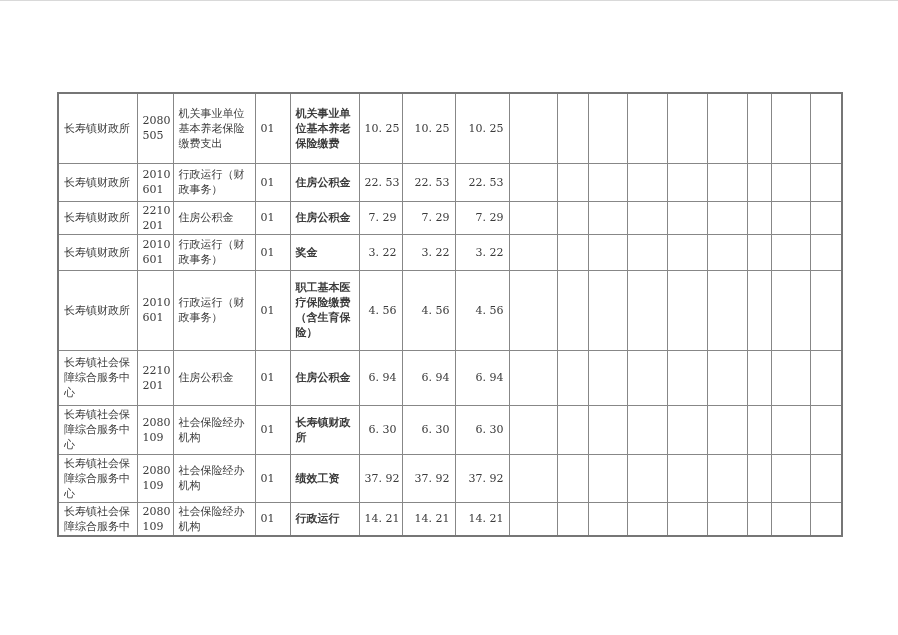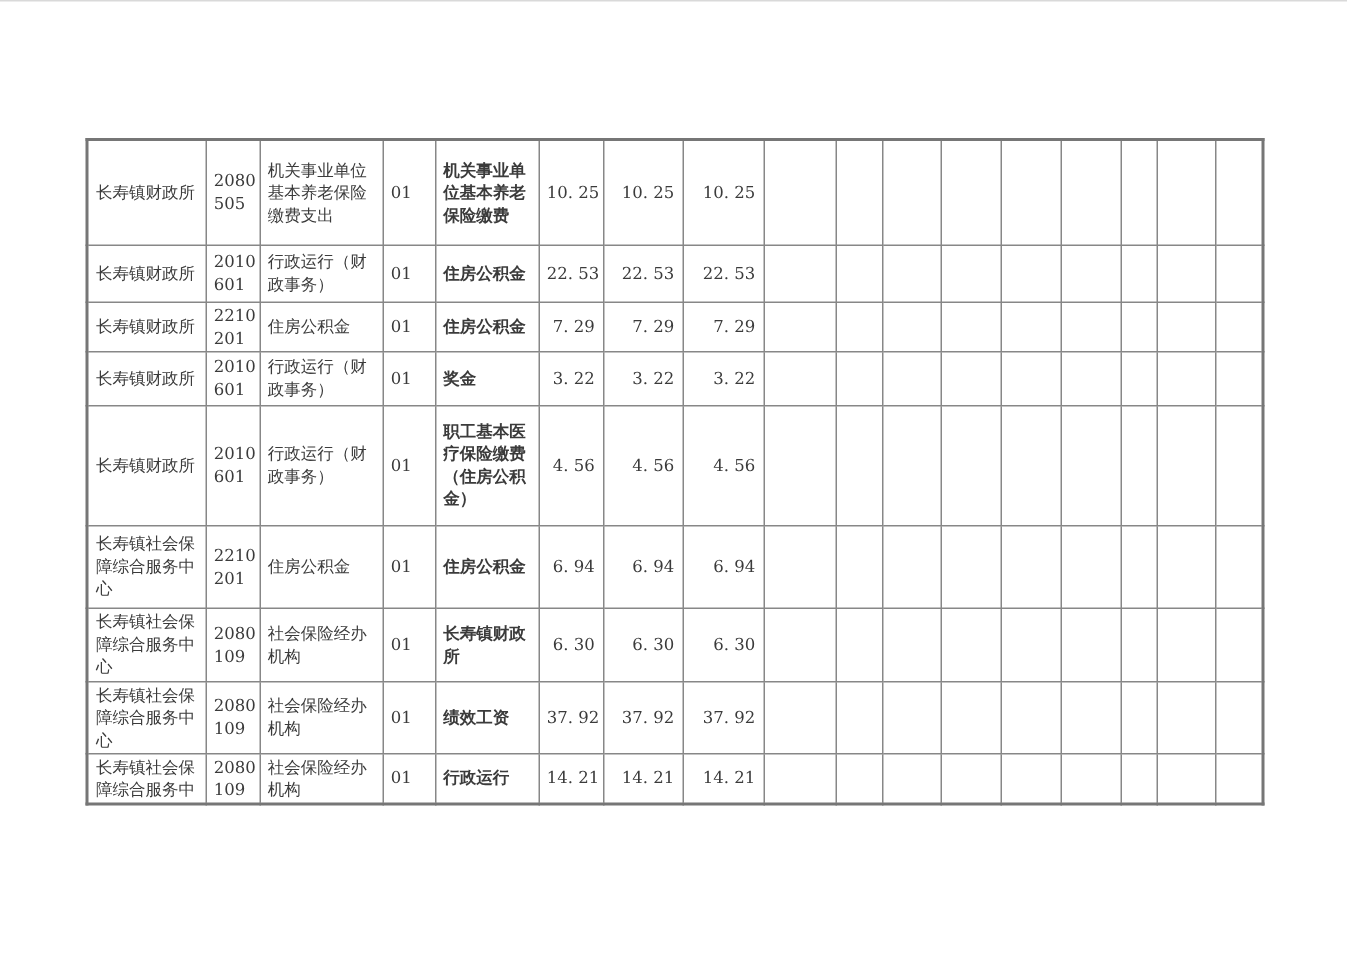--- a/index.html
+++ b/index.html
@@ -155,21 +155,21 @@
         <td class="cell-empty"></td>
         <td class="cell-empty"></td>
       </tr>
       <tr style="height: 80px;">
         <td class="cell-unit">长寿镇财政所</td>
         <td class="cell-code">
           <div class="code-inner">2010601</div>
         </td>
         <td class="cell-program">行政运行（财政事务）</td>
         <td class="cell-subcode">01</td>
-        <td class="cell-econ">职工基本医疗保险缴费（住房公积金）</td>
+        <td class="cell-econ">职工基本医疗保险缴费（含生育保险）</td>
         <td class="cell-num">4. 56</td>
         <td class="cell-num">4. 56</td>
         <td class="cell-num">4. 56</td>
         <td class="cell-empty"></td>
         <td class="cell-empty"></td>
         <td class="cell-empty"></td>
         <td class="cell-empty"></td>
         <td class="cell-empty"></td>
         <td class="cell-empty"></td>
         <td class="cell-empty"></td>

